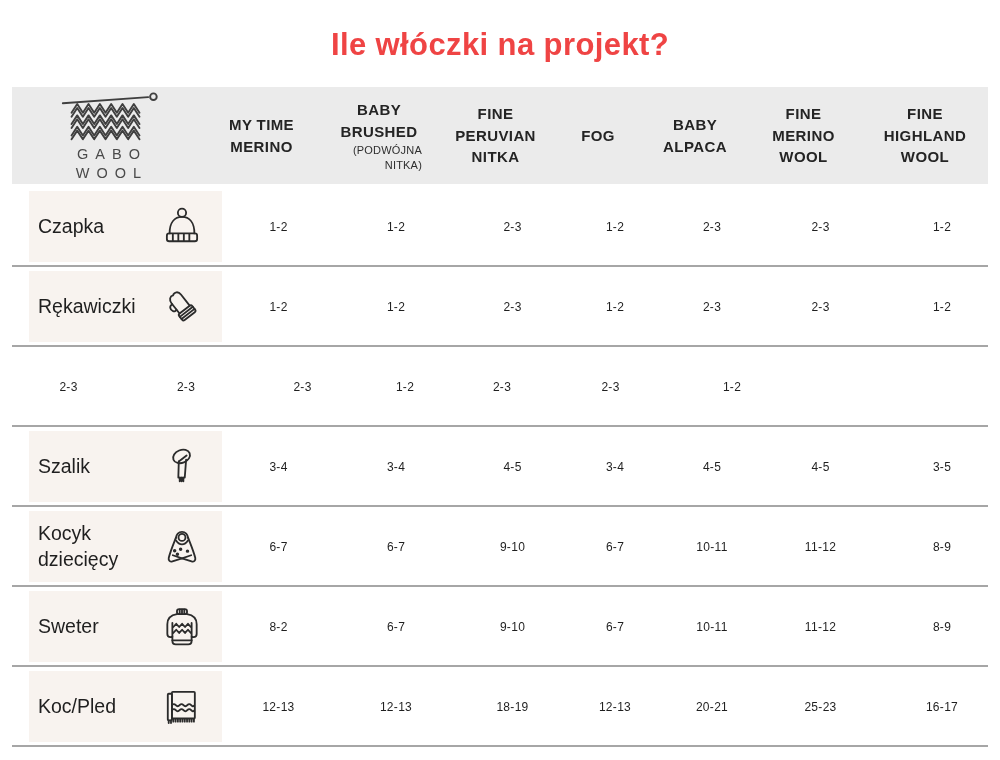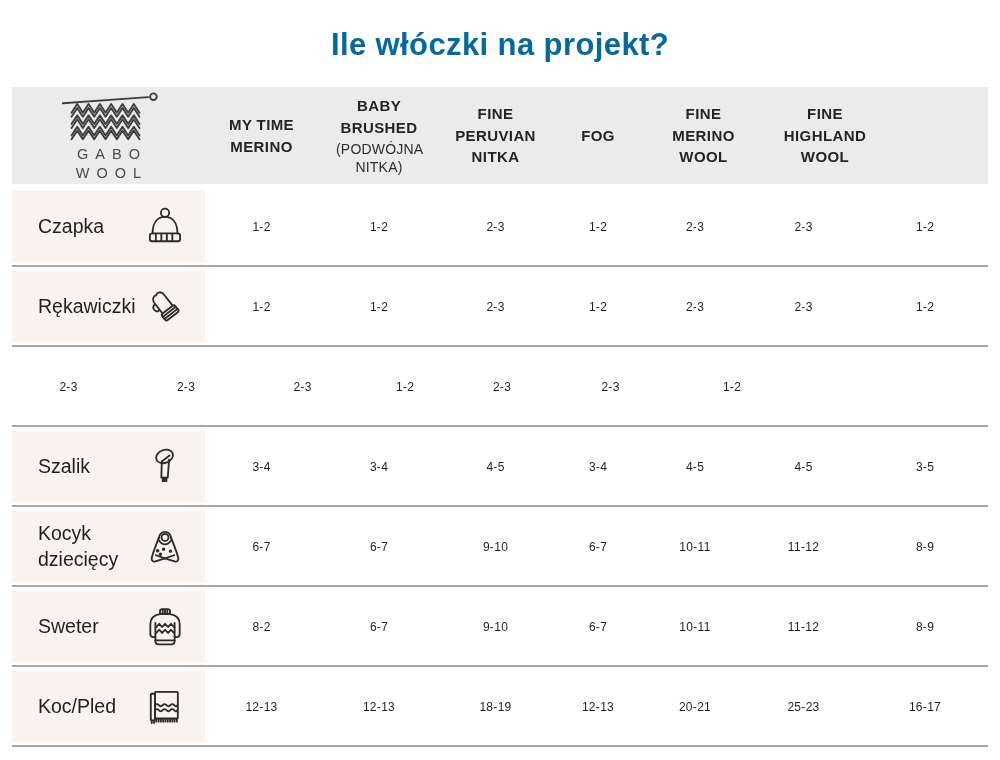--- a/index.html
+++ b/index.html
@@ -1,41 +1,41 @@
 <!DOCTYPE html>
 <html><head>
 <meta charset="utf-8">
 <style>
   html,body{margin:0;padding:0;background:#ffffff;}
   body{width:1000px;height:760px;overflow:hidden;font-family:"Liberation Sans",sans-serif;color:#1f1f1f;}
-  .page-title{margin:0;padding-top:27px;text-align:center;font-size:31px;font-weight:700;letter-spacing:.4px;color:#0369a1;}
+  .page-title{margin:0;padding-top:27px;text-align:center;font-size:31px;font-weight:700;letter-spacing:.4px;color:#ef4444;}
   .tbl{width:976px;margin:24px auto 0;}
   .flexrow{display:flex;}
   
   .c0{width:193px;flex:0 0 193px;box-sizing:border-box;}
   .c1{width:113px;flex:0 0 113px;}
   .c2{width:122px;flex:0 0 122px;}
   .c3{width:111px;flex:0 0 111px;}
   .c4{width:94px;flex:0 0 94px;}
   .c5{width:100px;flex:0 0 100px;}
   .c6{width:117px;flex:0 0 117px;}
   .c7{width:126px;flex:0 0 126px;}
   
   .header-row{height:97px;background:#ebebeb;align-items:stretch;}
   .logo-cell{display:flex;flex-direction:column;align-items:center;justify-content:center;padding-top:2px;}
   .brand-line{font-size:14.5px;letter-spacing:7px;margin-left:7px;color:#4a4a4a;line-height:1.3;text-align:center;}
   .hcell{display:flex;flex-direction:column;align-items:center;justify-content:center;text-align:center;}
   .hcell .hlabel{display:block;max-width:94px;font-size:15px;font-weight:700;letter-spacing:.4px;line-height:1.45;color:#242424;}
-  .hcell .sub{display:block;max-width:86px;font-size:14px;font-weight:400;letter-spacing:.2px;line-height:1.3;margin-top:1px;color:#2e2e2e;}
+  .hcell .sub{display:block;max-width:86px;font-size:11px;font-weight:400;letter-spacing:.2px;line-height:1.3;margin-top:1px;color:#2e2e2e;text-align:right;}
   
   .gap{height:7px;}
   .sep{height:9px;position:relative;}
   .sep::after{content:"";position:absolute;left:0;right:0;top:3px;height:2px;background:#a6a6a6;}
   .row{height:71px;align-items:stretch;}
-  .label-cell{background:#f8f3ef;display:flex;align-items:center;justify-content:space-between;padding:0 18px 0 26px;}
+  .label-cell{background:#f8f3ef;display:flex;align-items:center;justify-content:space-between;padding:0 18px 0 9px;margin-left:17px;}
   .rlabel{font-size:19.5px;line-height:1.3;max-width:110px;color:#1f1f1f;}
   .vcell{display:flex;align-items:center;justify-content:center;font-size:12px;letter-spacing:.3px;color:#1f1f1f;}
   
   .icon{stroke:#2b2b2b;fill:none;stroke-width:2;stroke-linecap:round;stroke-linejoin:round;flex:0 0 auto;}
   .logo-icon{stroke:#3f3f3f;fill:none;stroke-width:2.2;stroke-linecap:round;stroke-linejoin:round;}
 </style>
 </head>
 <body>
 
 <h1 class="page-title">Ile włóczki na projekt?</h1>
@@ -63,20 +63,23 @@
     <div class="c2 hcell">
         <span class="hlabel">BABY BRUSHED</span>
         <span class="sub">(PODWÓJNA NITKA)</span>
       </div>
     <div class="c3 hcell">
         <span class="hlabel">FINE PERUVIAN NITKA</span>
       </div>
     <div class="c4 hcell">
         <span class="hlabel">FOG</span>
       </div>
+    <div class="c5 hcell">
+        <span class="hlabel">BABY ALPACA</span>
+      </div>
     <div class="c6 hcell">
         <span class="hlabel">FINE MERINO WOOL</span>
       </div>
     <div class="c7 hcell">
         <span class="hlabel">FINE HIGHLAND WOOL</span>
       </div>
   </div>
 
   <div class="gap"></div>
 

